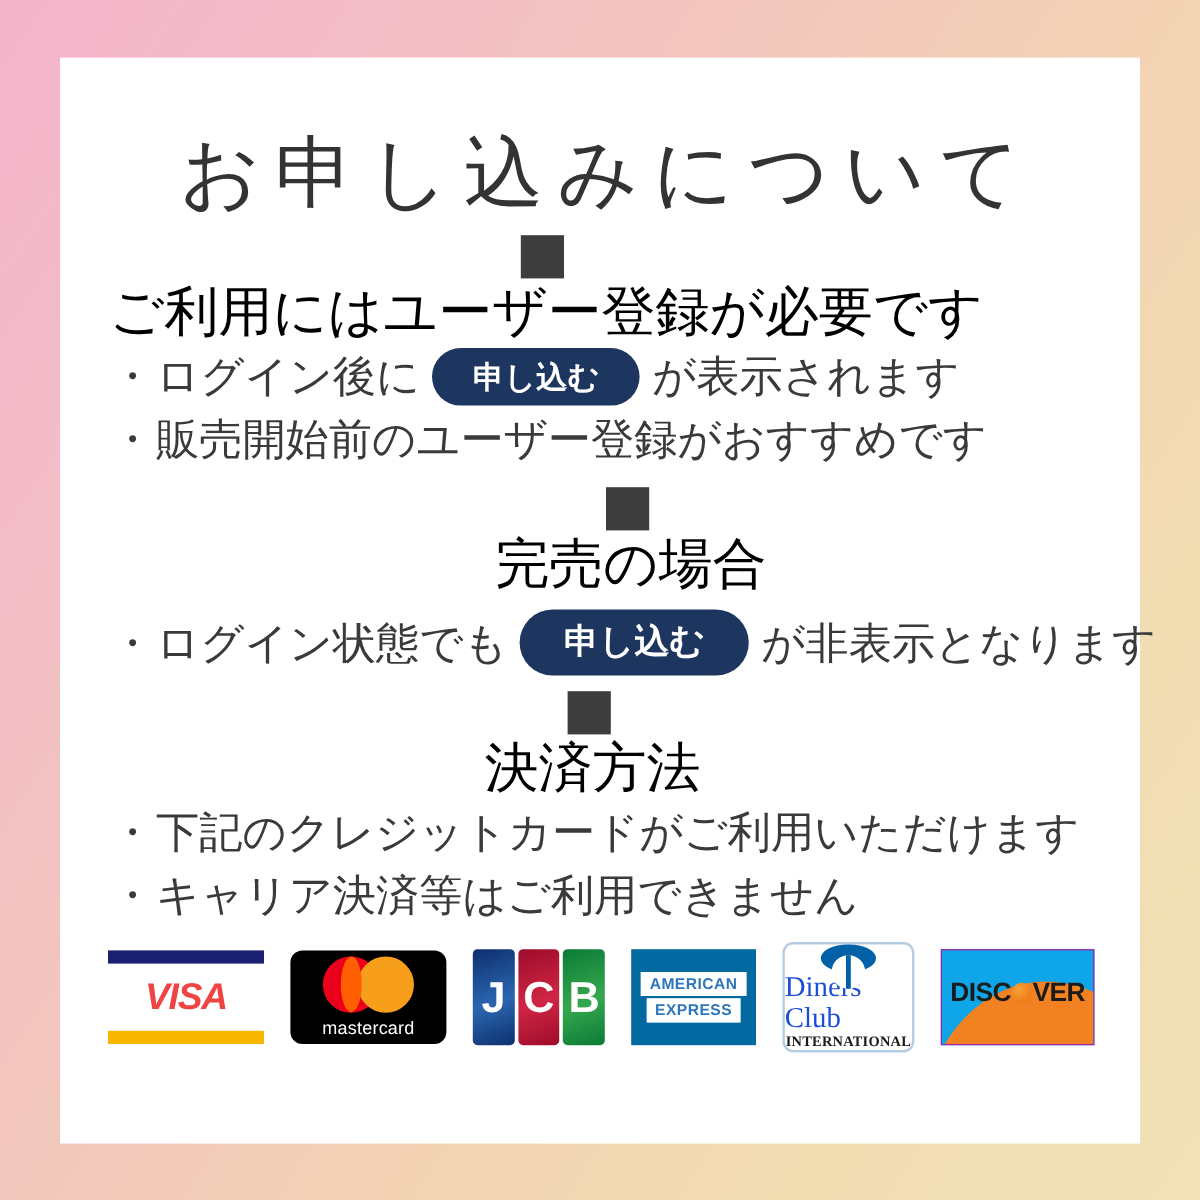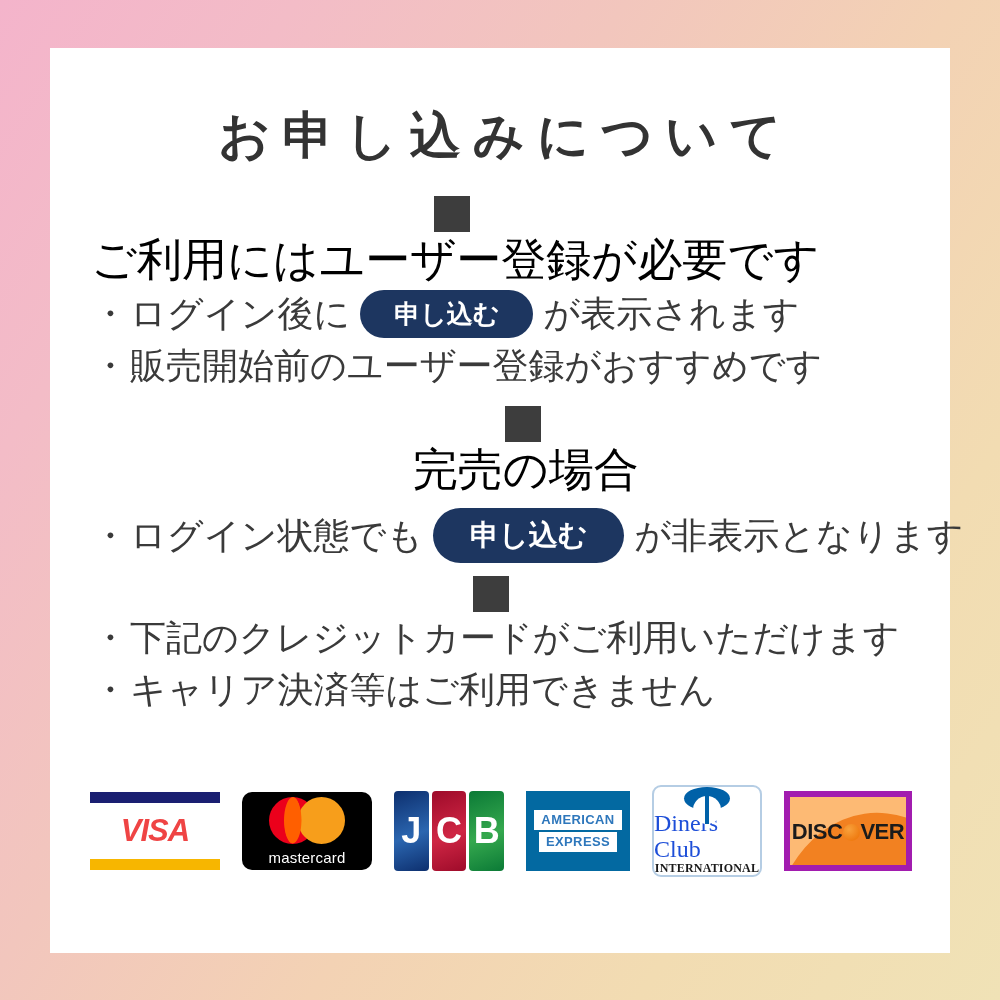--- a/index.html
+++ b/index.html
@@ -33,22 +33,22 @@
     height: 905px;
     background: #ffffff;
     box-sizing: border-box;
   }
 
   
   .title {
     margin: 0;
     padding-top: 60px;
     text-align: center;
-    font-size: 51px;
-    font-weight: 700;
+    font-size: 66px;
+    font-weight: 400;
     letter-spacing: 12px;
     text-indent: 12px;
     color: #333333;
     line-height: 1.1;
     white-space: nowrap;
   }
 
   
   .section { padding: 0 0 0 0; }
   .heading {
@@ -232,22 +232,22 @@
   }
   .diners .n2 {
     font-family: "Liberation Serif", "DejaVu Serif", serif;
     font-size: 12px; font-weight: 700; color: #1a1a1a;
     letter-spacing: 0.2px; line-height: 1.1;
   }
 
   
   .discover {
     width: 128px; height: 80px;
-    background: #fdba74;
-    border: 6px solid #a21caf;
+    background: #0ea5e9;
+    border: 1px solid #a21caf;
     position: relative;
     overflow: hidden;
     box-sizing: border-box;
   }
   .discover .swoosh {
     position: absolute;
     left: -30px; bottom: -98px;
     width: 230px; height: 150px;
     background: #f28121;
     border-radius: 50% 50% 0 0 / 100% 100% 0 0;
@@ -308,20 +308,21 @@
         <span class="dot">・</span>
         <span>ログイン状態でも</span>
         <span class="pill big">申し込む</span>
         <span>が非表示となります</span>
       </div>
     </div>
 
     <div class="section" id="sec3">
       <div class="heading">
         <span class="sq"></span>
+        <span>決済方法</span>
       </div>
 
       <div class="bullet-line">
         <span class="dot">・</span>
         <span>下記のクレジットカードがご利用いただけます</span>
       </div>
 
       <div class="bullet-line">
         <span class="dot">・</span>
         <span>キャリア決済等はご利用できません</span>

